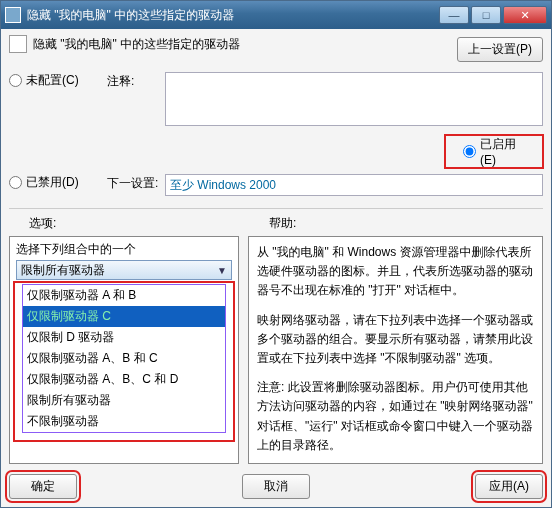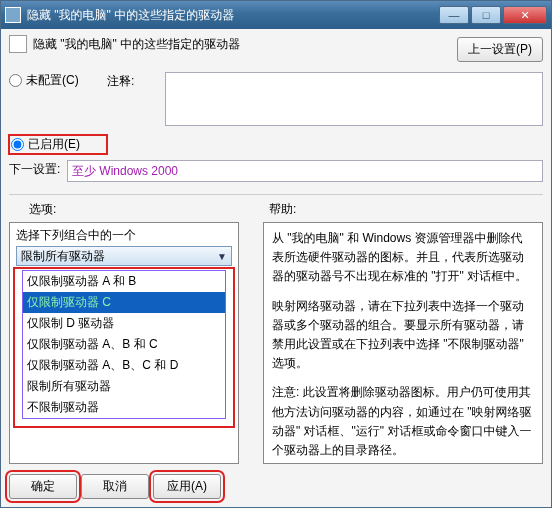--- a/index.html
+++ b/index.html
@@ -11,43 +11,43 @@
 .winbtns { display: flex; }
 .winbtn { width: 30px; height: 18px; margin-left: 2px; background: linear-gradient(#cfe4f6,#a4c7e5); border: 1px solid #4a6a8a; border-radius: 2px; display: flex; align-items: center; justify-content: center; font-size: 11px; cursor: pointer; color:#2b4660; }
 .winbtn.close { background: linear-gradient(#e88,#c33); color: #fff; width: 44px; }
 .body { background: #f4f4f4; height: calc(100% - 28px); padding: 6px 8px 8px 8px; display: flex; flex-direction: column; }
 .header-row { display: flex; align-items: flex-start; margin-bottom: 6px; }
 .header-left { display: flex; align-items: center; flex: 1; }
 .header-icon { width: 18px; height: 18px; border: 1px solid #999; background: #fff; margin-right: 6px; }
 .nav-btns { display: flex; gap: 20px; padding-top: 2px; margin-left: 16px; }
 .btn { background: linear-gradient(#fdfdfd,#e5e5e5); border: 1px solid #8a8a8a; border-radius: 3px; padding: 3px 10px; font-size: 12px; cursor: pointer; min-width: 80px; text-align:center; }
 .radios { margin-top: 4px; }
-.radiorow { display: flex; align-items: flex-start; margin-bottom: 6px; }
+.radiorow { display: flex; align-items: flex-start; margin-bottom: 6px; justify-content: flex-end; }
 .radiocol { width: 98px; display: flex; align-items: center; gap: 4px; }
-.radiocol.highlight { outline: 2px solid #d22; outline-offset: -1px; padding: 1px 2px; }
+.radiocol.highlight { outline: 2px solid #d22; outline-offset: -1px; padding: 1px 18px; }
 .labelcol { width: 58px; padding-top: 1px; }
 .fieldcol { flex: 1; }
 .textarea { width: 100%; height: 54px; border: 1px solid #aab; background: #fff; resize: none; }
-.platform { color: #a21caf; }
+.platform { color: #0369a1; }
 .sep { border-top: 1px solid #ccc; margin: 6px 0; }
 .labels-row { display: flex; margin-bottom: 4px; }
 .labels-row .left { width: 240px; margin-left: 20px; }
-.panes { display: flex; gap: 24px; flex: 1; min-height: 0; }
+.panes { display: flex; gap: 9px; flex: 1; min-height: 0; }
 .pane { border: 1px solid #888; background: #fff; overflow: auto; }
 .pane.left { width: 230px; display: flex; flex-direction: column; }
 .pane.right { flex: 1; padding: 6px 8px; line-height: 1.6; }
 .dropdown-label { padding: 4px 6px 2px 6px; }
 .dropdown { margin: 0 6px 2px 6px; height: 20px; border: 1px solid #7a9ac0; background: linear-gradient(#f2f7fc,#cfe2f3); display: flex; align-items: center; justify-content: space-between; padding: 0 4px; cursor: pointer; }
 .dropdown .arrow { font-size: 10px; color: #335; }
 .listbox { margin: 0 6px 6px 6px; border: 1px solid #8b5cf6; background: #fff; flex: 1; overflow: auto; }
 .listitem { padding: 2px 4px; cursor: pointer; white-space: nowrap; }
 .listitem.selected { background: #1060c0; color: #86efac; }
 .listwrap-hi { outline: 2px solid #d22; outline-offset: -1px; margin: 0 4px 6px 4px; padding: 2px; }
 .help p { margin-bottom: 10px; }
-.footer { display: flex; justify-content: flex-start; gap: 4px; padding-top: 10px; }
+.footer { display: flex; justify-content: space-between; gap: 4px; padding-top: 10px; }
 .footer .btn { min-width: 68px; }
 .footer .hi { outline: 2px solid #d22; outline-offset: 2px; }
 input[type=radio]{ cursor:pointer; }
 </style>
 </head>
 <body>
 
 <div class="window">
   <div class="titlebar">
     <div class="titlebar-icon"></div>
@@ -81,20 +81,24 @@
           <textarea class="textarea" style=""></textarea>
         </div>
       </div>
       <div class="radiorow">
         <label class="radiocol highlight">
           <input type="radio" name="st" checked="" style="">
           <span>已启用(E)</span>
         </label>
       </div>
       <div class="radiorow">
+        <label class="radiocol">
+          <input type="radio" name="st" style="">
+          <span>已禁用(D)</span>
+        </label>
         <div class="labelcol">下一设置:</div>
         <div class="fieldcol">
           <div class="textarea" style="height:22px;padding:2px 4px;">
             <span class="platform">至少 Windows 2000</span>
           </div>
         </div>
       </div>
     </div>
 
     <div class="sep"></div>

